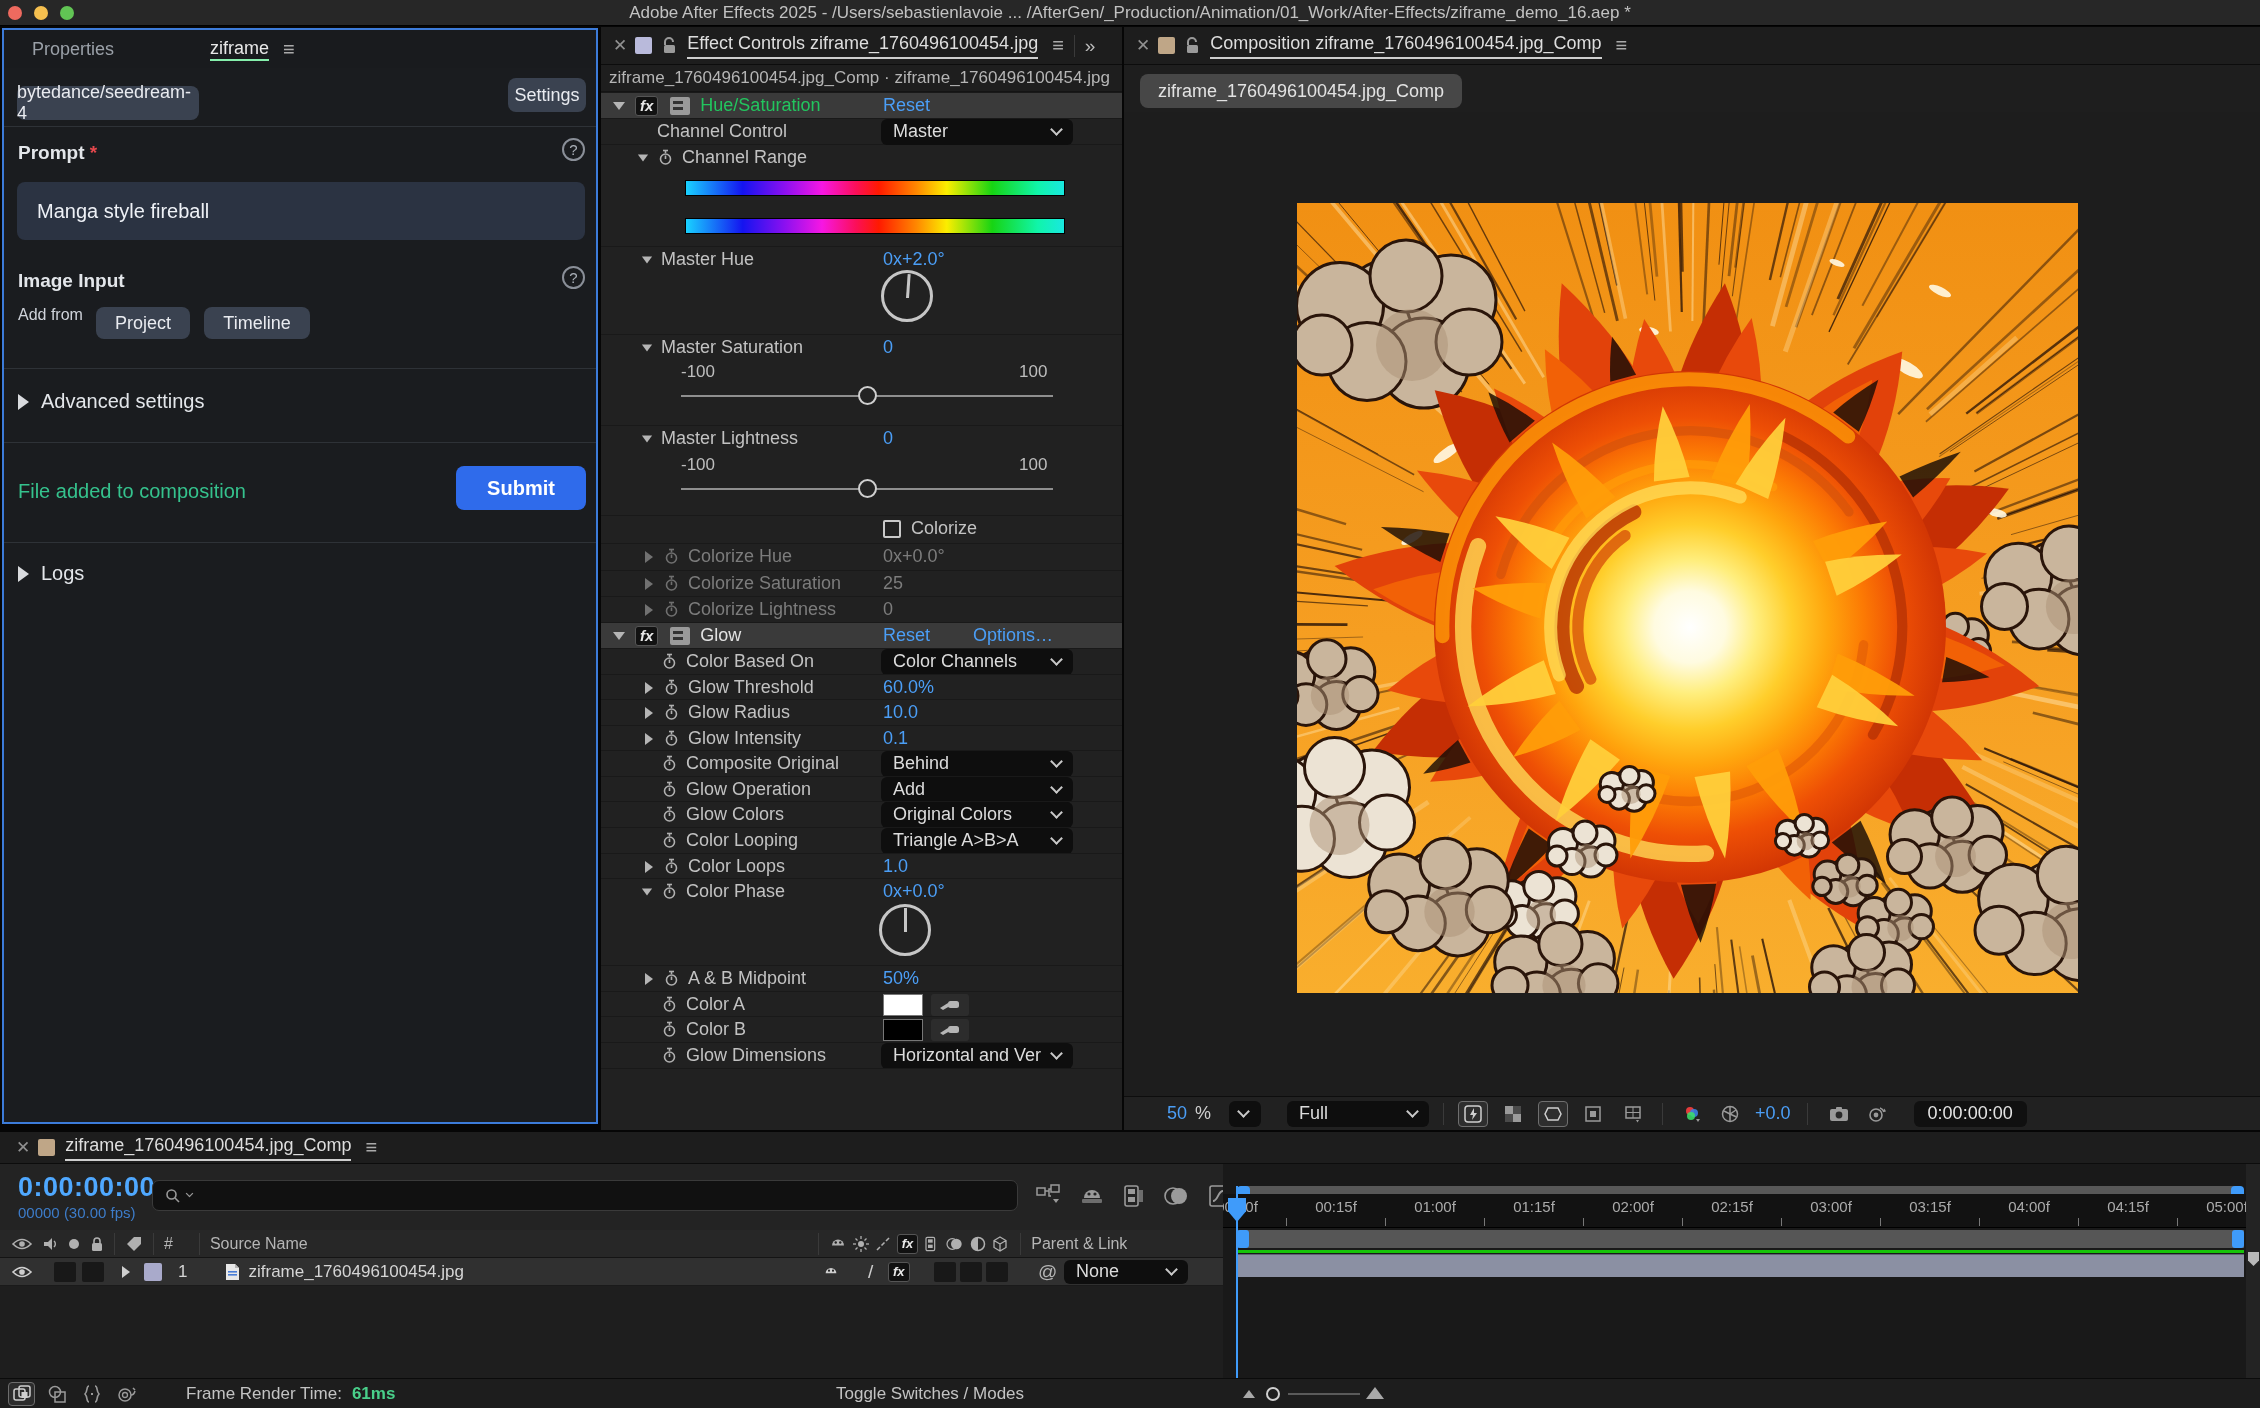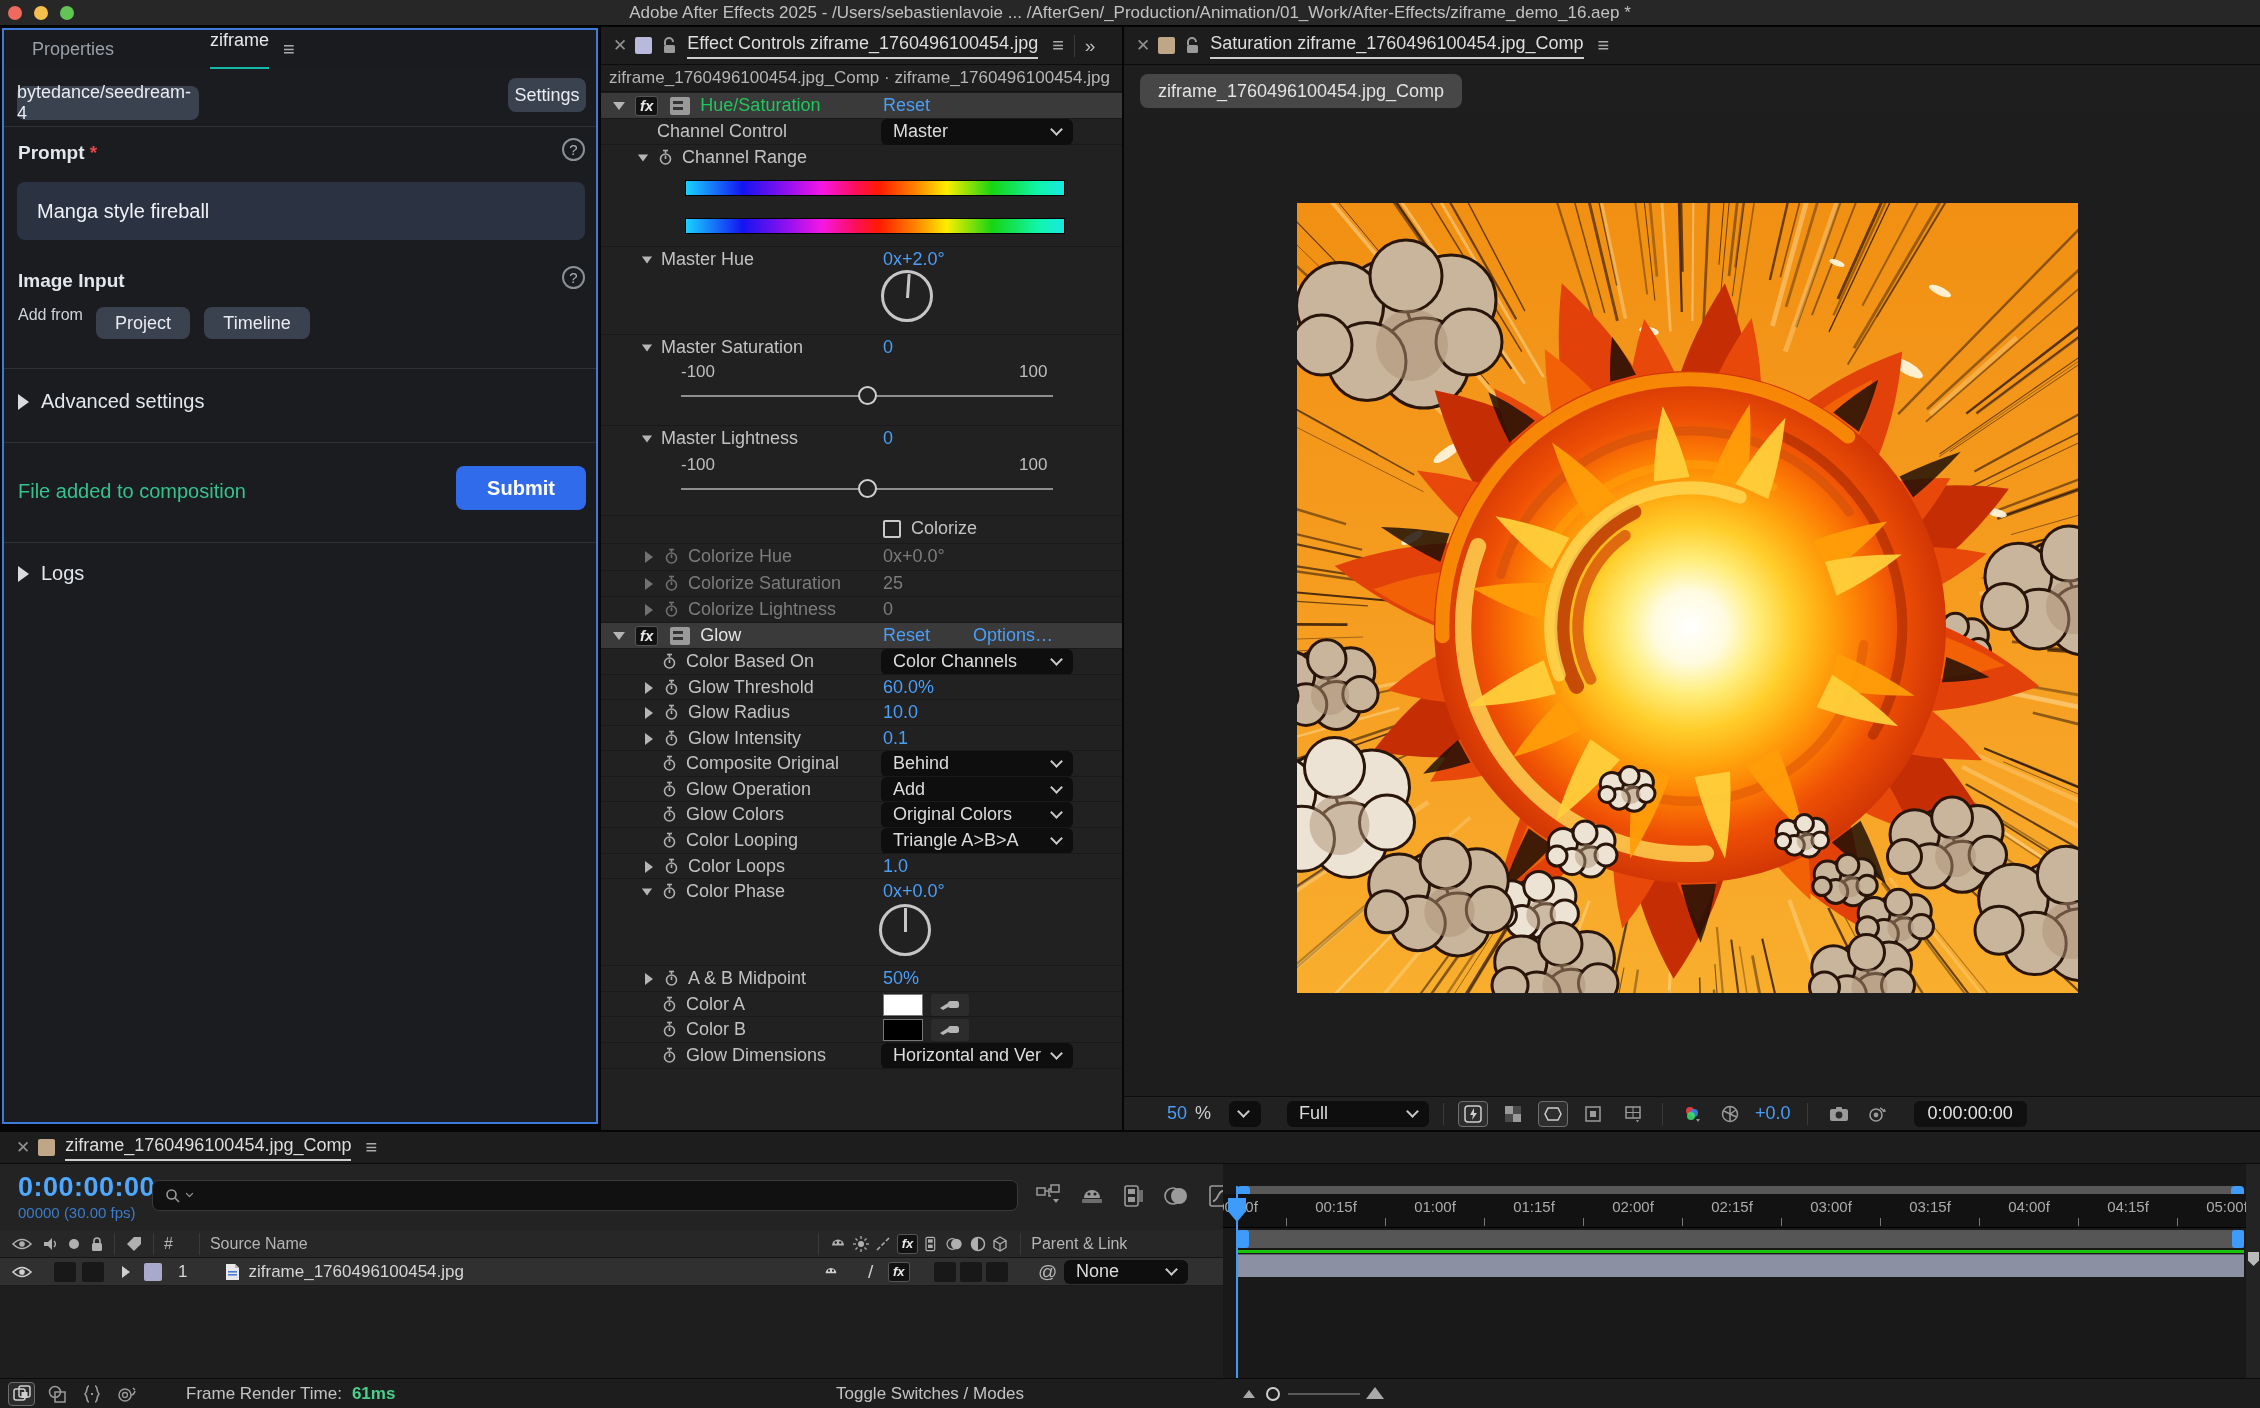--- a/index.html
+++ b/index.html
@@ -24,21 +24,21 @@
   .dd{background:#0e0e0e;border-radius:6px;height:26px;display:flex;align-items:center;gap:10px;padding:0 12px;color:#dcdcdc;font-size:18px}
   .dd span{white-space:nowrap;overflow:hidden}
   .tw{width:0;height:0;border-left:6px solid transparent;border-right:6px solid transparent;border-top:8px solid #b5b5b5}
   .twr{width:0;height:0;border-top:6px solid transparent;border-bottom:6px solid transparent;border-left:8px solid #b5b5b5}
   .sepv{width:1px;height:22px;background:#3a3a3a;margin:0 10px}
 
   
   #plugin-panel{left:2px;top:28px;width:596px;height:1096px;background:#1a1c1f;border:2px solid #3c7bd9}
   #plugin-panel .ptabs{position:absolute;left:0;top:0;width:100%;height:38px;display:flex;align-items:center;background:#191b1e}
   .ptab{font-size:18px;color:#9aa0a8;margin-left:28px}
-  .ptab.active{color:#e8e8e8;padding-bottom:16px;border-bottom:2px solid #14b8a6}
+  .ptab.active{color:#e8e8e8;padding-bottom:0;border-bottom:2px solid #86efac}
   .pill-btn{background:#3a4250;border-radius:8px;color:#e9ebf0;font-size:18px;display:flex;align-items:center;justify-content:center;position:absolute;height:34px}
   .plabel{position:absolute;font-size:19px;color:#e3e6ea;font-weight:700}
   .req{color:#e5484d;font-weight:700}
   .help{position:absolute;width:23px;height:23px;border:2px solid #8a8f98;border-radius:50%;color:#aab0b8;font-size:15px;display:flex;align-items:center;justify-content:center}
   #prompt-input{position:absolute;left:13px;top:152px;width:568px;height:58px;background:#2b3342;border-radius:8px;display:flex;align-items:center;padding:0 20px;font-size:20px;color:#eef1f6}
   .pdivider{position:absolute;left:0;width:100%;height:1px;background:#2e3237}
   .tri-r{width:0;height:0;border-top:8px solid transparent;border-bottom:8px solid transparent;border-left:11px solid #d9dbde;display:inline-block}
   .status-green{position:absolute;font-size:20px;color:#35c28d}
   #submit-btn{position:absolute;left:452px;top:436px;width:130px;height:44px;background:#2f6beb;border-radius:8px;color:#fff;font-weight:700;font-size:20px;display:flex;align-items:center;justify-content:center}
 
@@ -468,21 +468,21 @@
 </div>
 
 <div id="comp-panel" class="panel">
   <div class="tabbar">
     <span class="tabx">✕</span>
     <span class="swatch" style="background:#bfa687"></span>
     <svg width="15" height="17" viewBox="0 0 15 17">
         <path d="M3 8 V5 a4 4 0 0 1 8 0" fill="none" stroke="#9a9a9a" stroke-width="2"></path>
         <rect x="2" y="8" width="11" height="8" rx="1.5" fill="#9a9a9a"></rect>
       </svg>
-    <span class="tabtitle" style="margin-left:10px">Saturation ziframe_1760496100454.jpg_Comp</span>
+    <span class="tabtitle" style="margin-left:10px">Composition ziframe_1760496100454.jpg_Comp</span>
     <span class="menuglyph">≡</span>
   </div>
   <div id="viewer-tab">ziframe_1760496100454.jpg_Comp</div>
   <div id="viewer">
     <svg id="fireball-art" viewBox="0 0 781 790">
         <defs>
           <linearGradient id="bgG" x1="0" y1="0" x2="0" y2="1">
             <stop offset="0" stop-color="#f19013"></stop>
             <stop offset="0.55" stop-color="#f69e21"></stop>
             <stop offset="1" stop-color="#f9ae2d"></stop>

